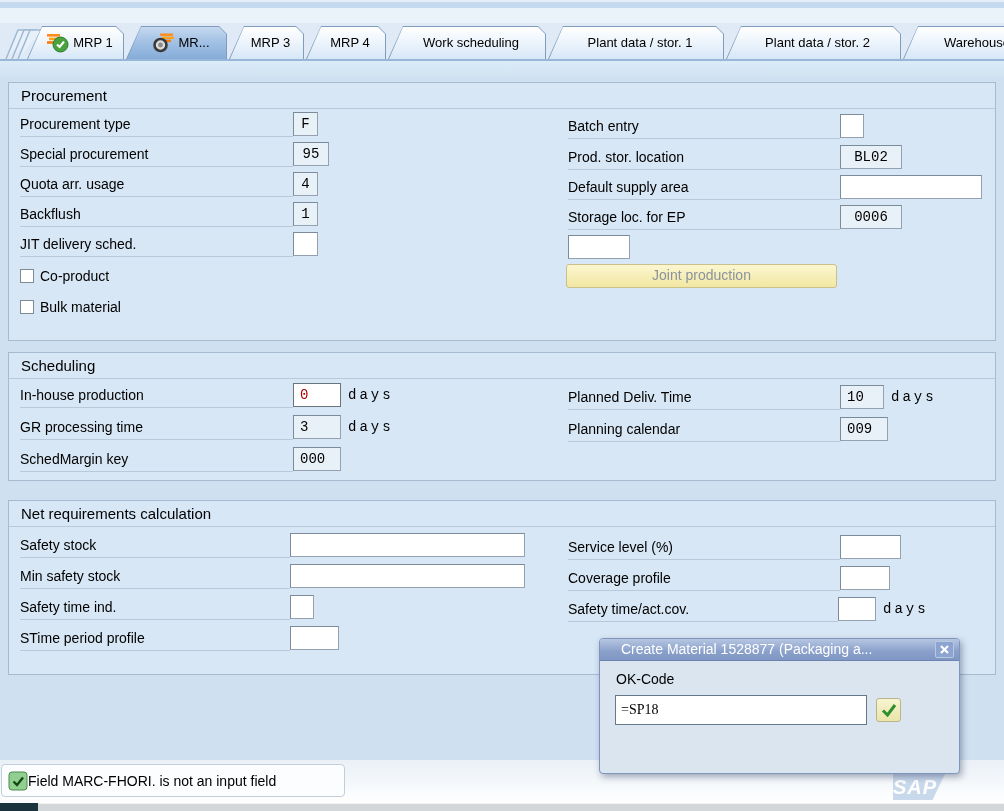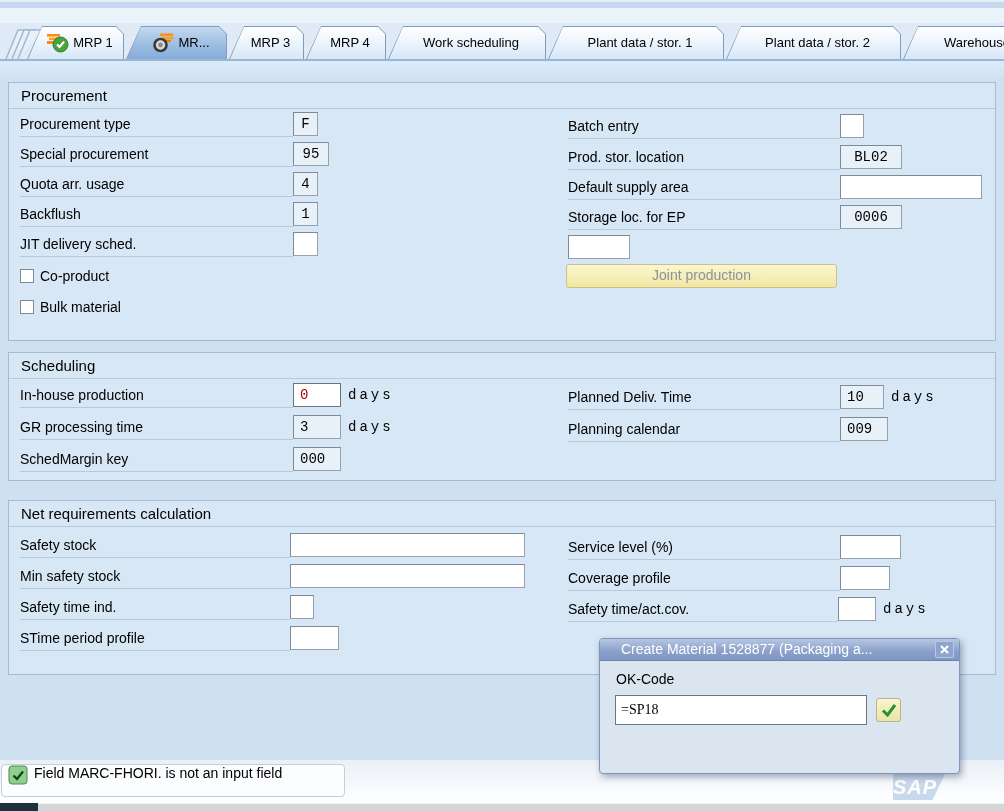--- a/index.html
+++ b/index.html
@@ -65,21 +65,21 @@
             border:1px solid #66798c; background:#fff; padding-left:5px;
             font-family:Liberation Serif, serif; font-size:14px; }
   .okbtn { position:absolute; left:276px; top:59px; width:25px; height:24px;
             background:linear-gradient(#f7f4d2,#eae5a8); border:1px solid #b9b489;
             border-radius:3px; display:flex; align-items:center; justify-content:center; }
   
   .statusrow { position:absolute; left:0; top:760px; width:100%; height:37px;
             background:linear-gradient(#e9f0f6,#fcfdfe); }
   .statusmsg { position:absolute; left:1px; top:764px; width:344px; height:33px;
             background:#fbfdfe; border:1px solid #c2cedb; border-radius:4px;
-            display:flex; align-items:flex-start; padding-left:6px; gap:6px; }
+            display:flex; align-items:center; padding-left:6px; }
   .statustext { font-size:14px; }
   .taskbar-strip { position:absolute; left:0; top:797px; width:100%; height:6px; background:#fdfdfd; }
   .taskbar { position:absolute; left:0; top:803px; width:100%; height:8px;
             background:#d3d7d9; border-top:1px solid #f2f2f2; }
   .taskbar-dark { position:absolute; left:0; top:803px; width:38px; height:8px; background:#1c333d; }
   .saplogo { position:absolute; left:893px; top:774px; width:52px; height:26px; z-index:5;
             background:#c9d9ec; clip-path:polygon(0 0,100% 0,76% 100%,0 100%);
             color:#fff; font-style:italic; font-weight:bold; font-size:20px;
             text-align:left; line-height:26px; letter-spacing:1px; }
   .icon { flex:none; display:inline-flex; }

